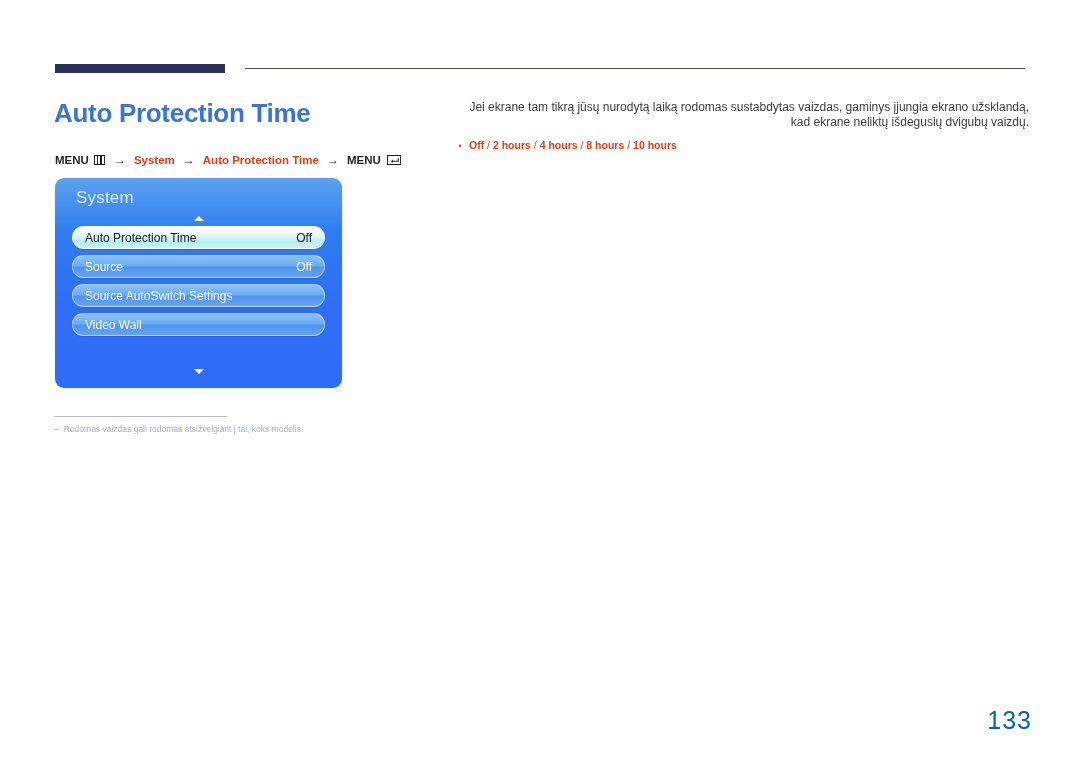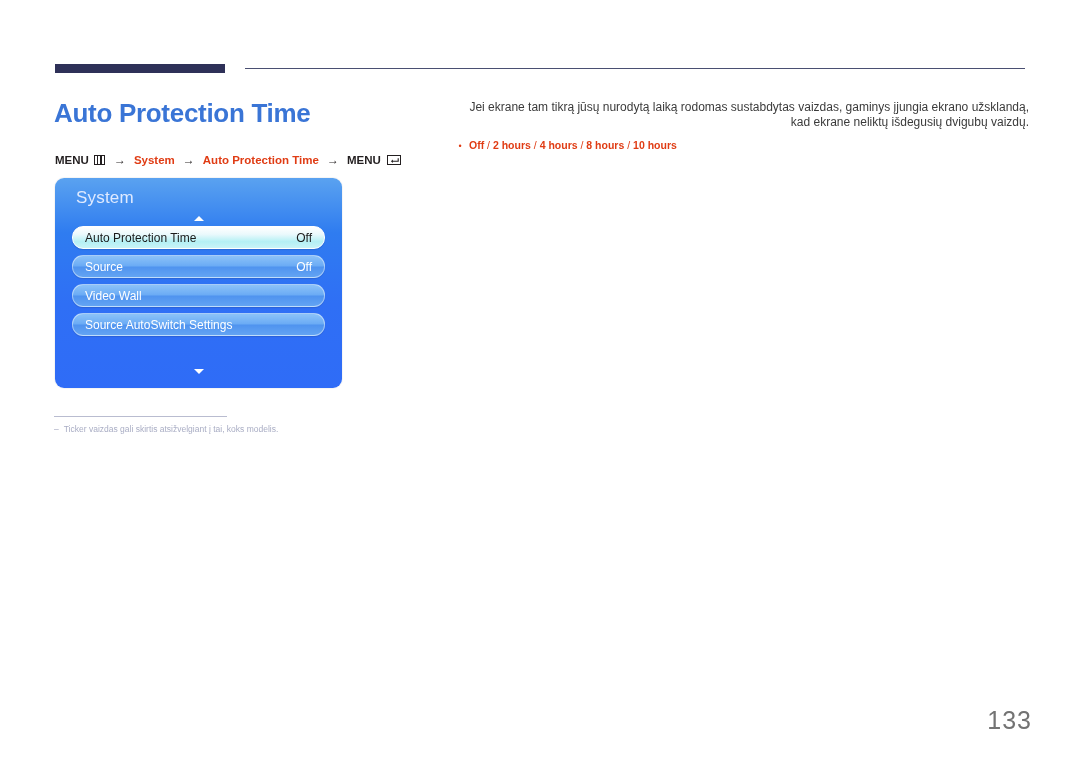--- a/index.html
+++ b/index.html
@@ -232,21 +232,21 @@
   .bullet-text { color: #e03c14; }
   .bullet-text .b { font-weight: bold; }
   .bullet-text .sep { font-weight: normal; }
 
   
   .page-number {
     position: absolute;
     right: 48px;
     bottom: 28px;
     font-size: 25px;
-    color: #737373;
+    color: #0369a1;
     letter-spacing: 1px;
     font-weight: normal;
   }
 </style>
 </head>
 <body>
 
 <div class="header-rule">
   <div class="thick"></div>
   <div class="thin"></div>
@@ -281,38 +281,38 @@
   <div class="osd-list">
     <div class="osd-row selected">
       <span class="label">Auto Protection Time</span>
       <span class="value">Off</span>
     </div>
     <div class="osd-row">
       <span class="label">Source</span>
       <span class="value">Off</span>
     </div>
     <div class="osd-row">
+      <span class="label">Source AutoSwitch Settings</span>
+      <span class="value"></span>
+    </div>
+    <div class="osd-row">
       <span class="label">Video Wall</span>
-      <span class="value"></span>
-    </div>
-    <div class="osd-row">
-      <span class="label">Source AutoSwitch Settings</span>
       <span class="value"></span>
     </div>
   </div>
 
   <div class="osd-scroll down">
     <span class="tri down"></span>
   </div>
 </div>
 
 <div class="footnote-rule"></div>
 <div class="footnote">
   <span class="dash">–</span>
-  <span>Ticker vaizdas gali skirtis atsižvelgiant į tai, koks modelis.</span>
+  <span>Rodomas vaizdas gali rodomas atsižvelgiant į tai, koks modelis.</span>
 </div>
 
 <div class="body-col">
   <div class="body-text">Jei ekrane tam tikrą jūsų nurodytą laiką rodomas sustabdytas vaizdas, gaminys įjungia ekrano užsklandą, kad ekrane neliktų išdegusių dvigubų vaizdų.</div>
   <div class="bullets">
     <div class="bullet-row">
       <span class="bullet-dot">•</span>
       <span class="bullet-text"><span class="b">Off</span><span class="sep"> / </span><span class="b">2 hours</span><span class="sep"> / </span><span class="b">4 hours</span><span class="sep"> / </span><span class="b">8 hours</span><span class="sep"> / </span><span class="b">10 hours</span></span>
     </div>
   </div>

